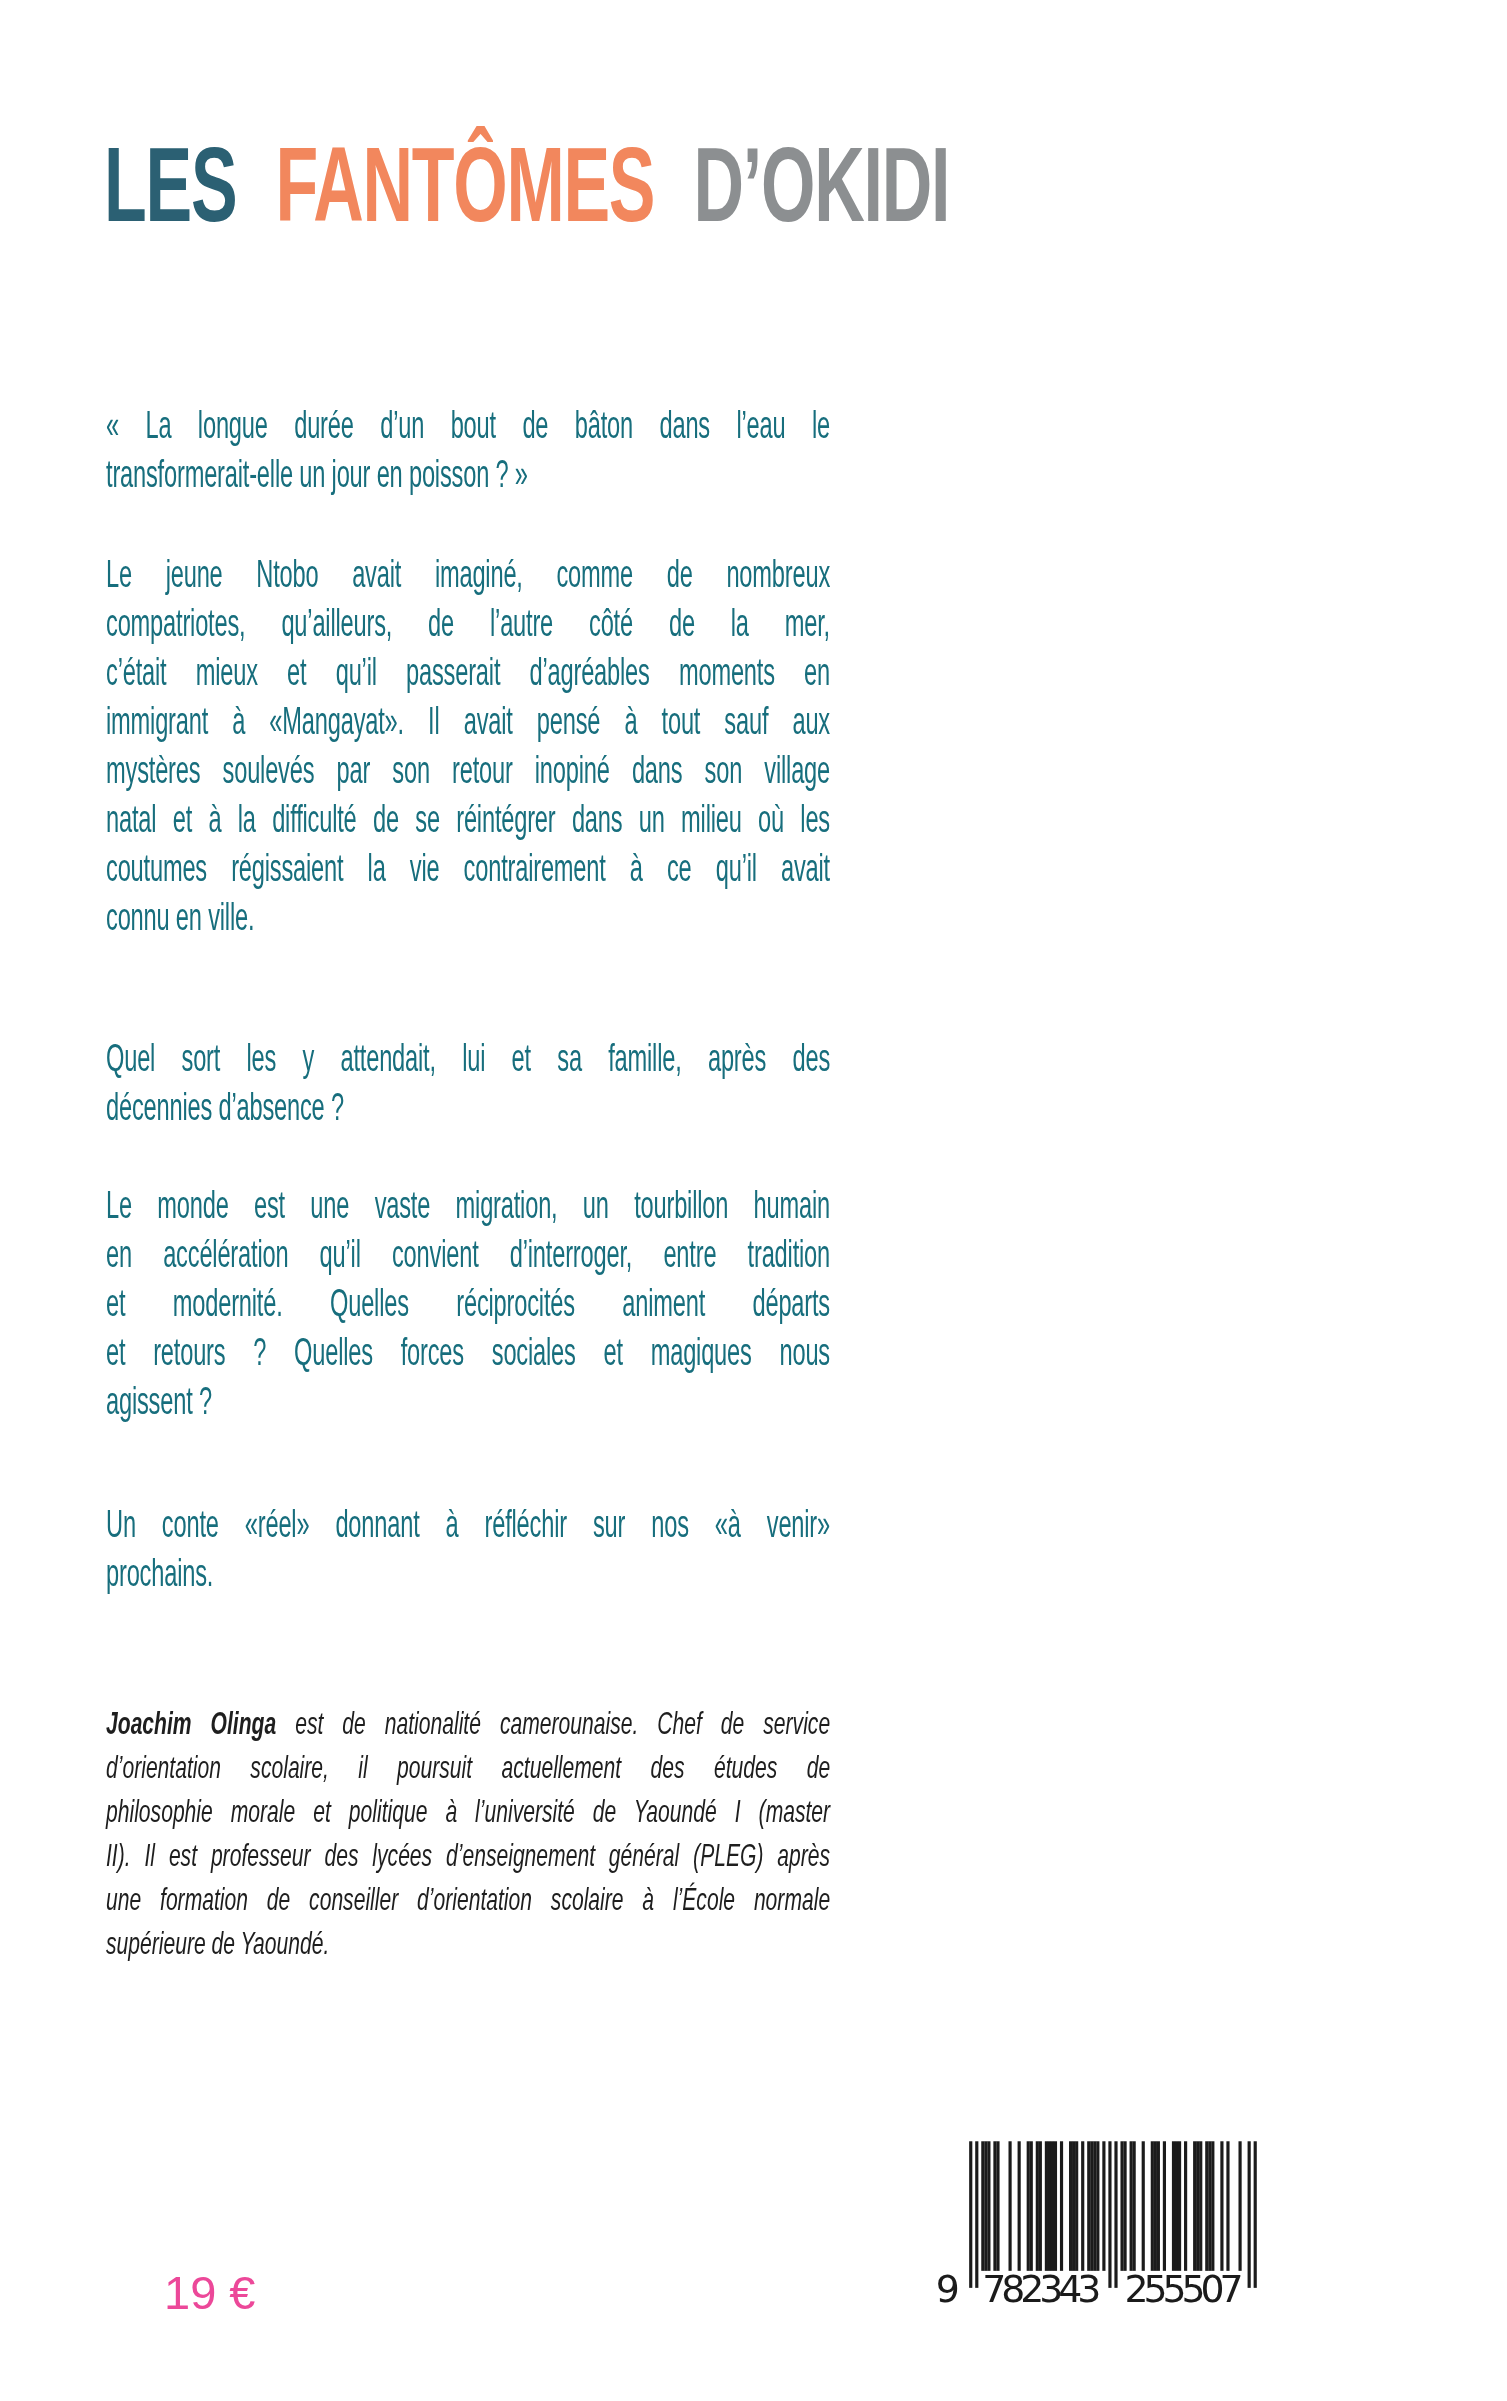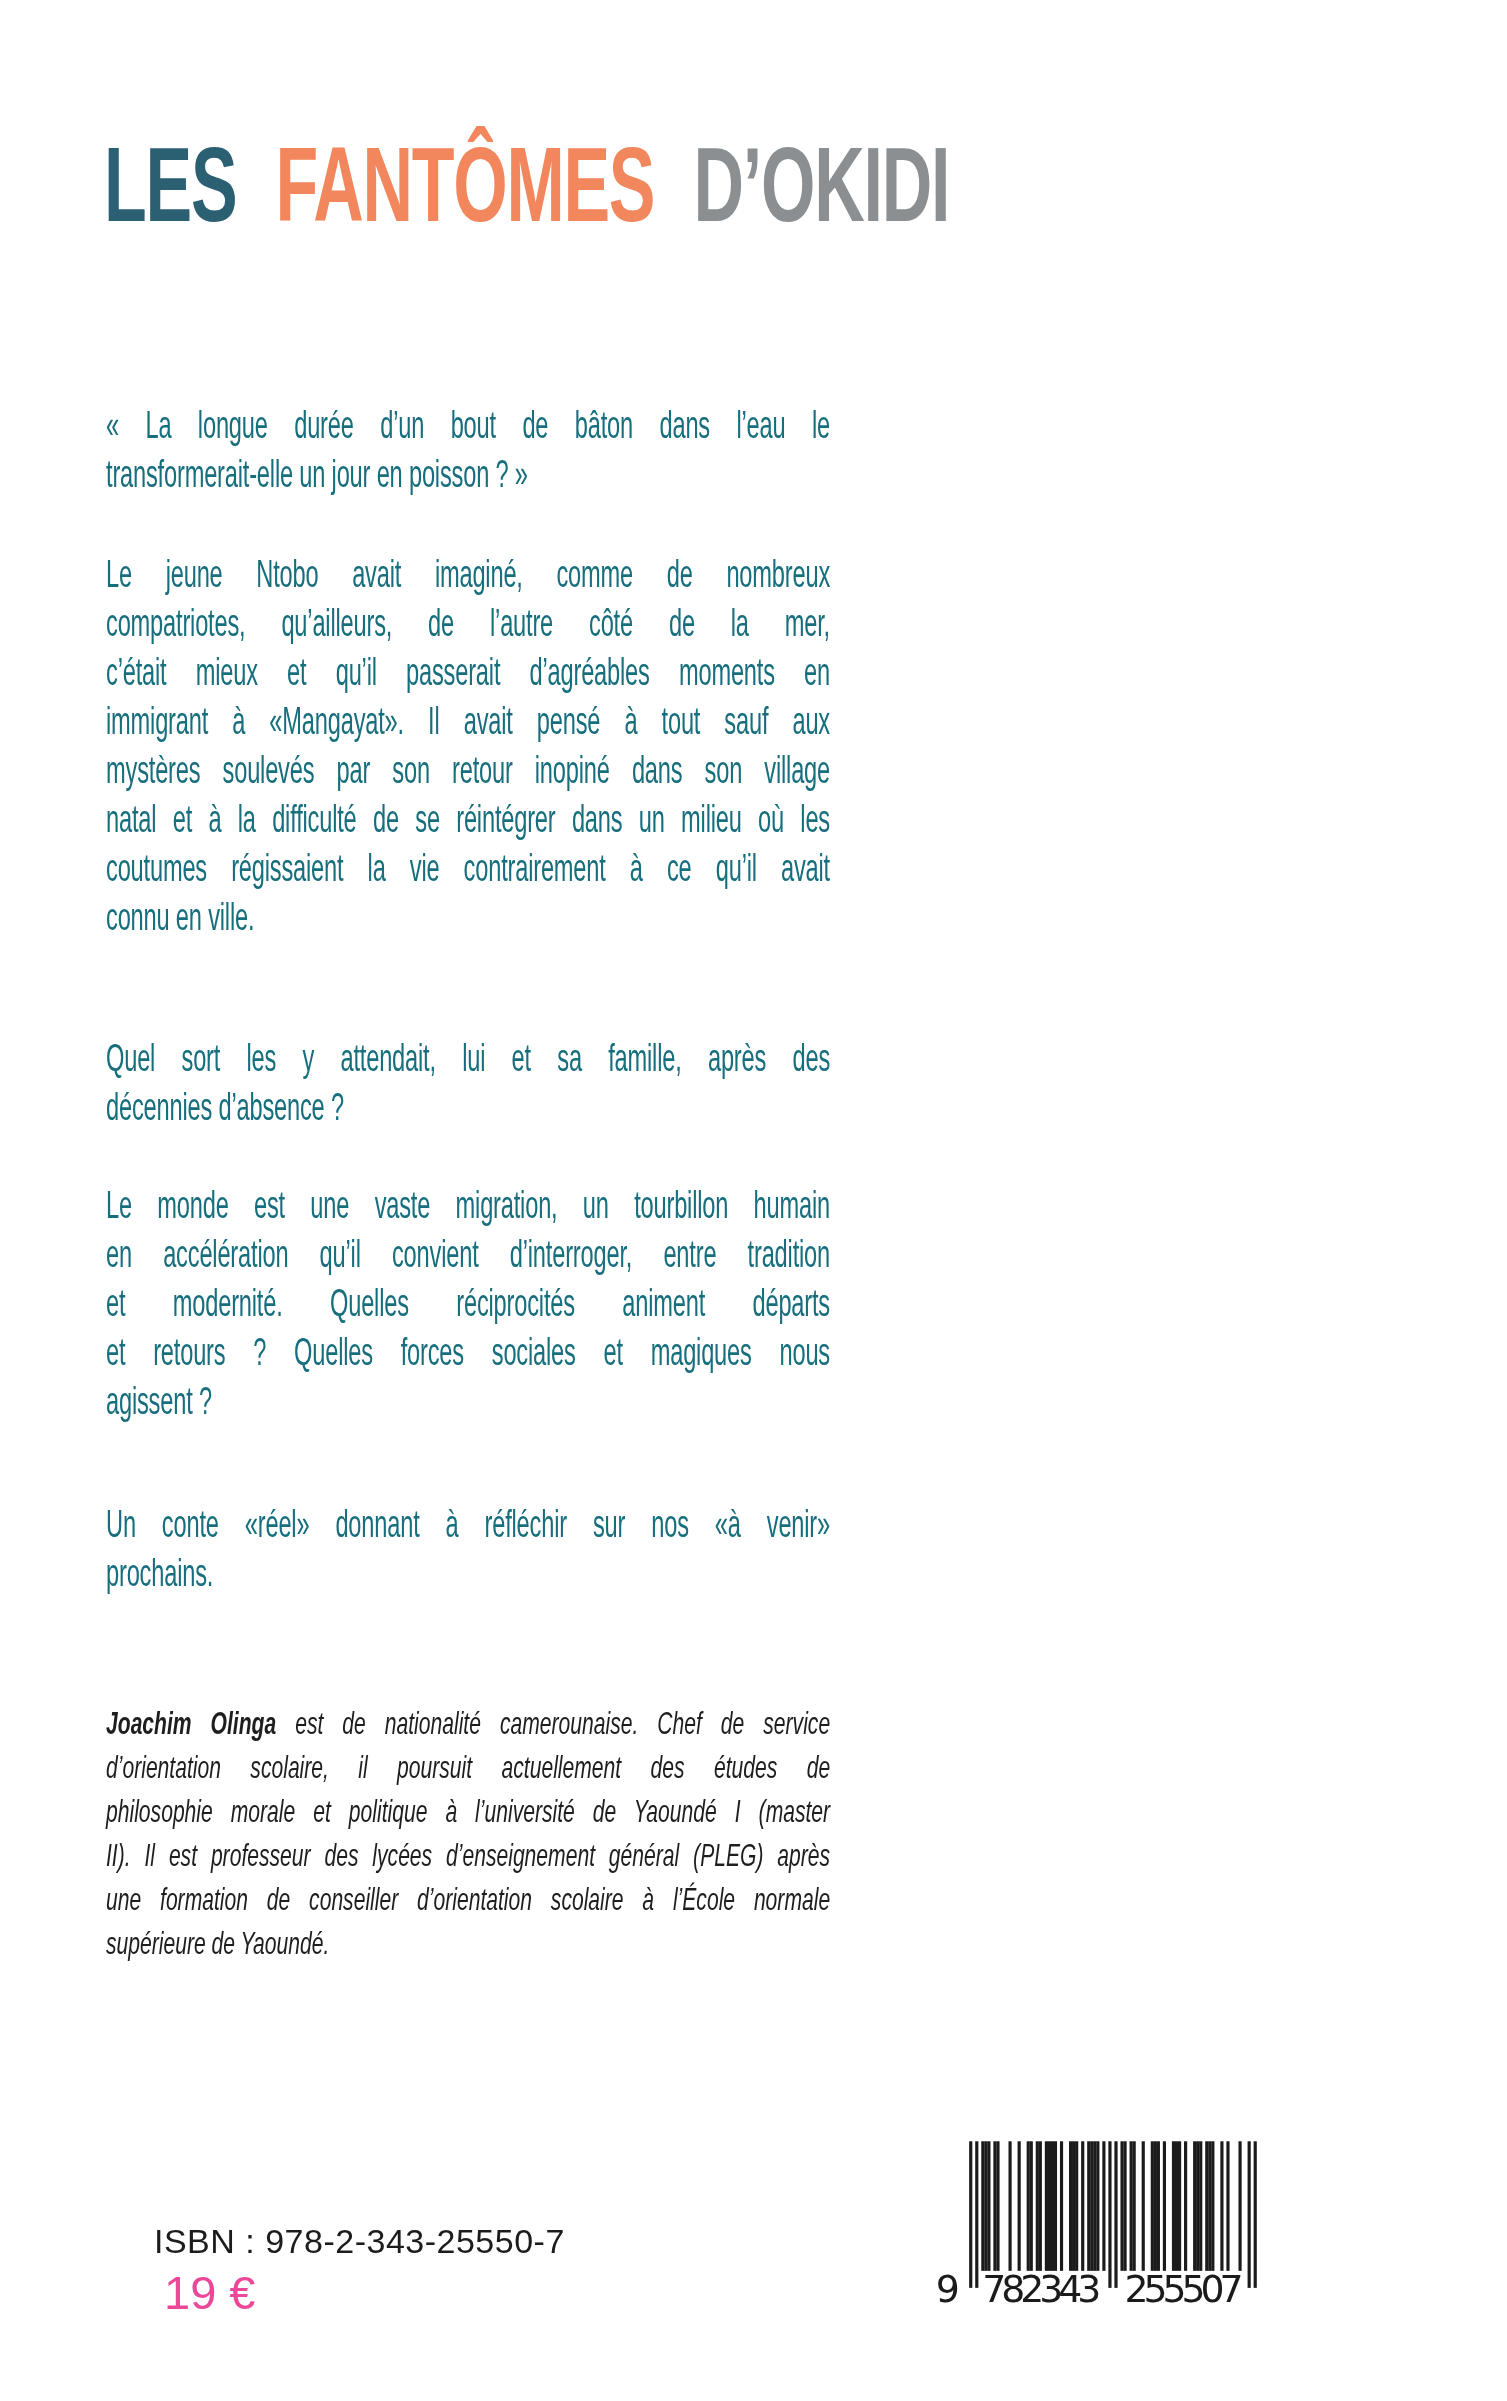--- a/index.html
+++ b/index.html
@@ -122,21 +122,20 @@
     <div class="jline"><b>Joachim Olinga</b><span> est de nationalité camerounaise. Chef de service</span></div>
     <div>
         <div class="jline">d’orientation scolaire, il poursuit actuellement des études de</div>
         <div class="jline">philosophie morale et politique à l’université de Yaoundé I (master</div>
         <div class="jline">II). Il est professeur des lycées d’enseignement général (PLEG) après</div>
         <div class="jline">une formation de conseiller d’orientation scolaire à l’École normale</div>
         <div class="jline last">supérieure de Yaoundé.</div>
       </div>
   </div>
 
-  <div class="isbn" style="color: rgb(28, 28, 28);">ISBN : 978-2-343-25550-7</div>
 
   <div class="price" style="color: #ec4899;">19 €</div>
 
   <div class="barcode" id="barcode"><svg width="331" height="167" viewBox="0 0 350 176">
         <rect x="34.00" y="0" width="3.35" height="155" fill="#1B1B1B"></rect>
         <rect x="40.40" y="0" width="3.35" height="155" fill="#1B1B1B"></rect>
         <rect x="46.80" y="0" width="3.35" height="137" fill="#1B1B1B"></rect>
         <rect x="50.00" y="0" width="3.35" height="137" fill="#1B1B1B"></rect>
         <rect x="53.20" y="0" width="3.35" height="137" fill="#1B1B1B"></rect>
         <rect x="59.60" y="0" width="3.35" height="137" fill="#1B1B1B"></rect>

